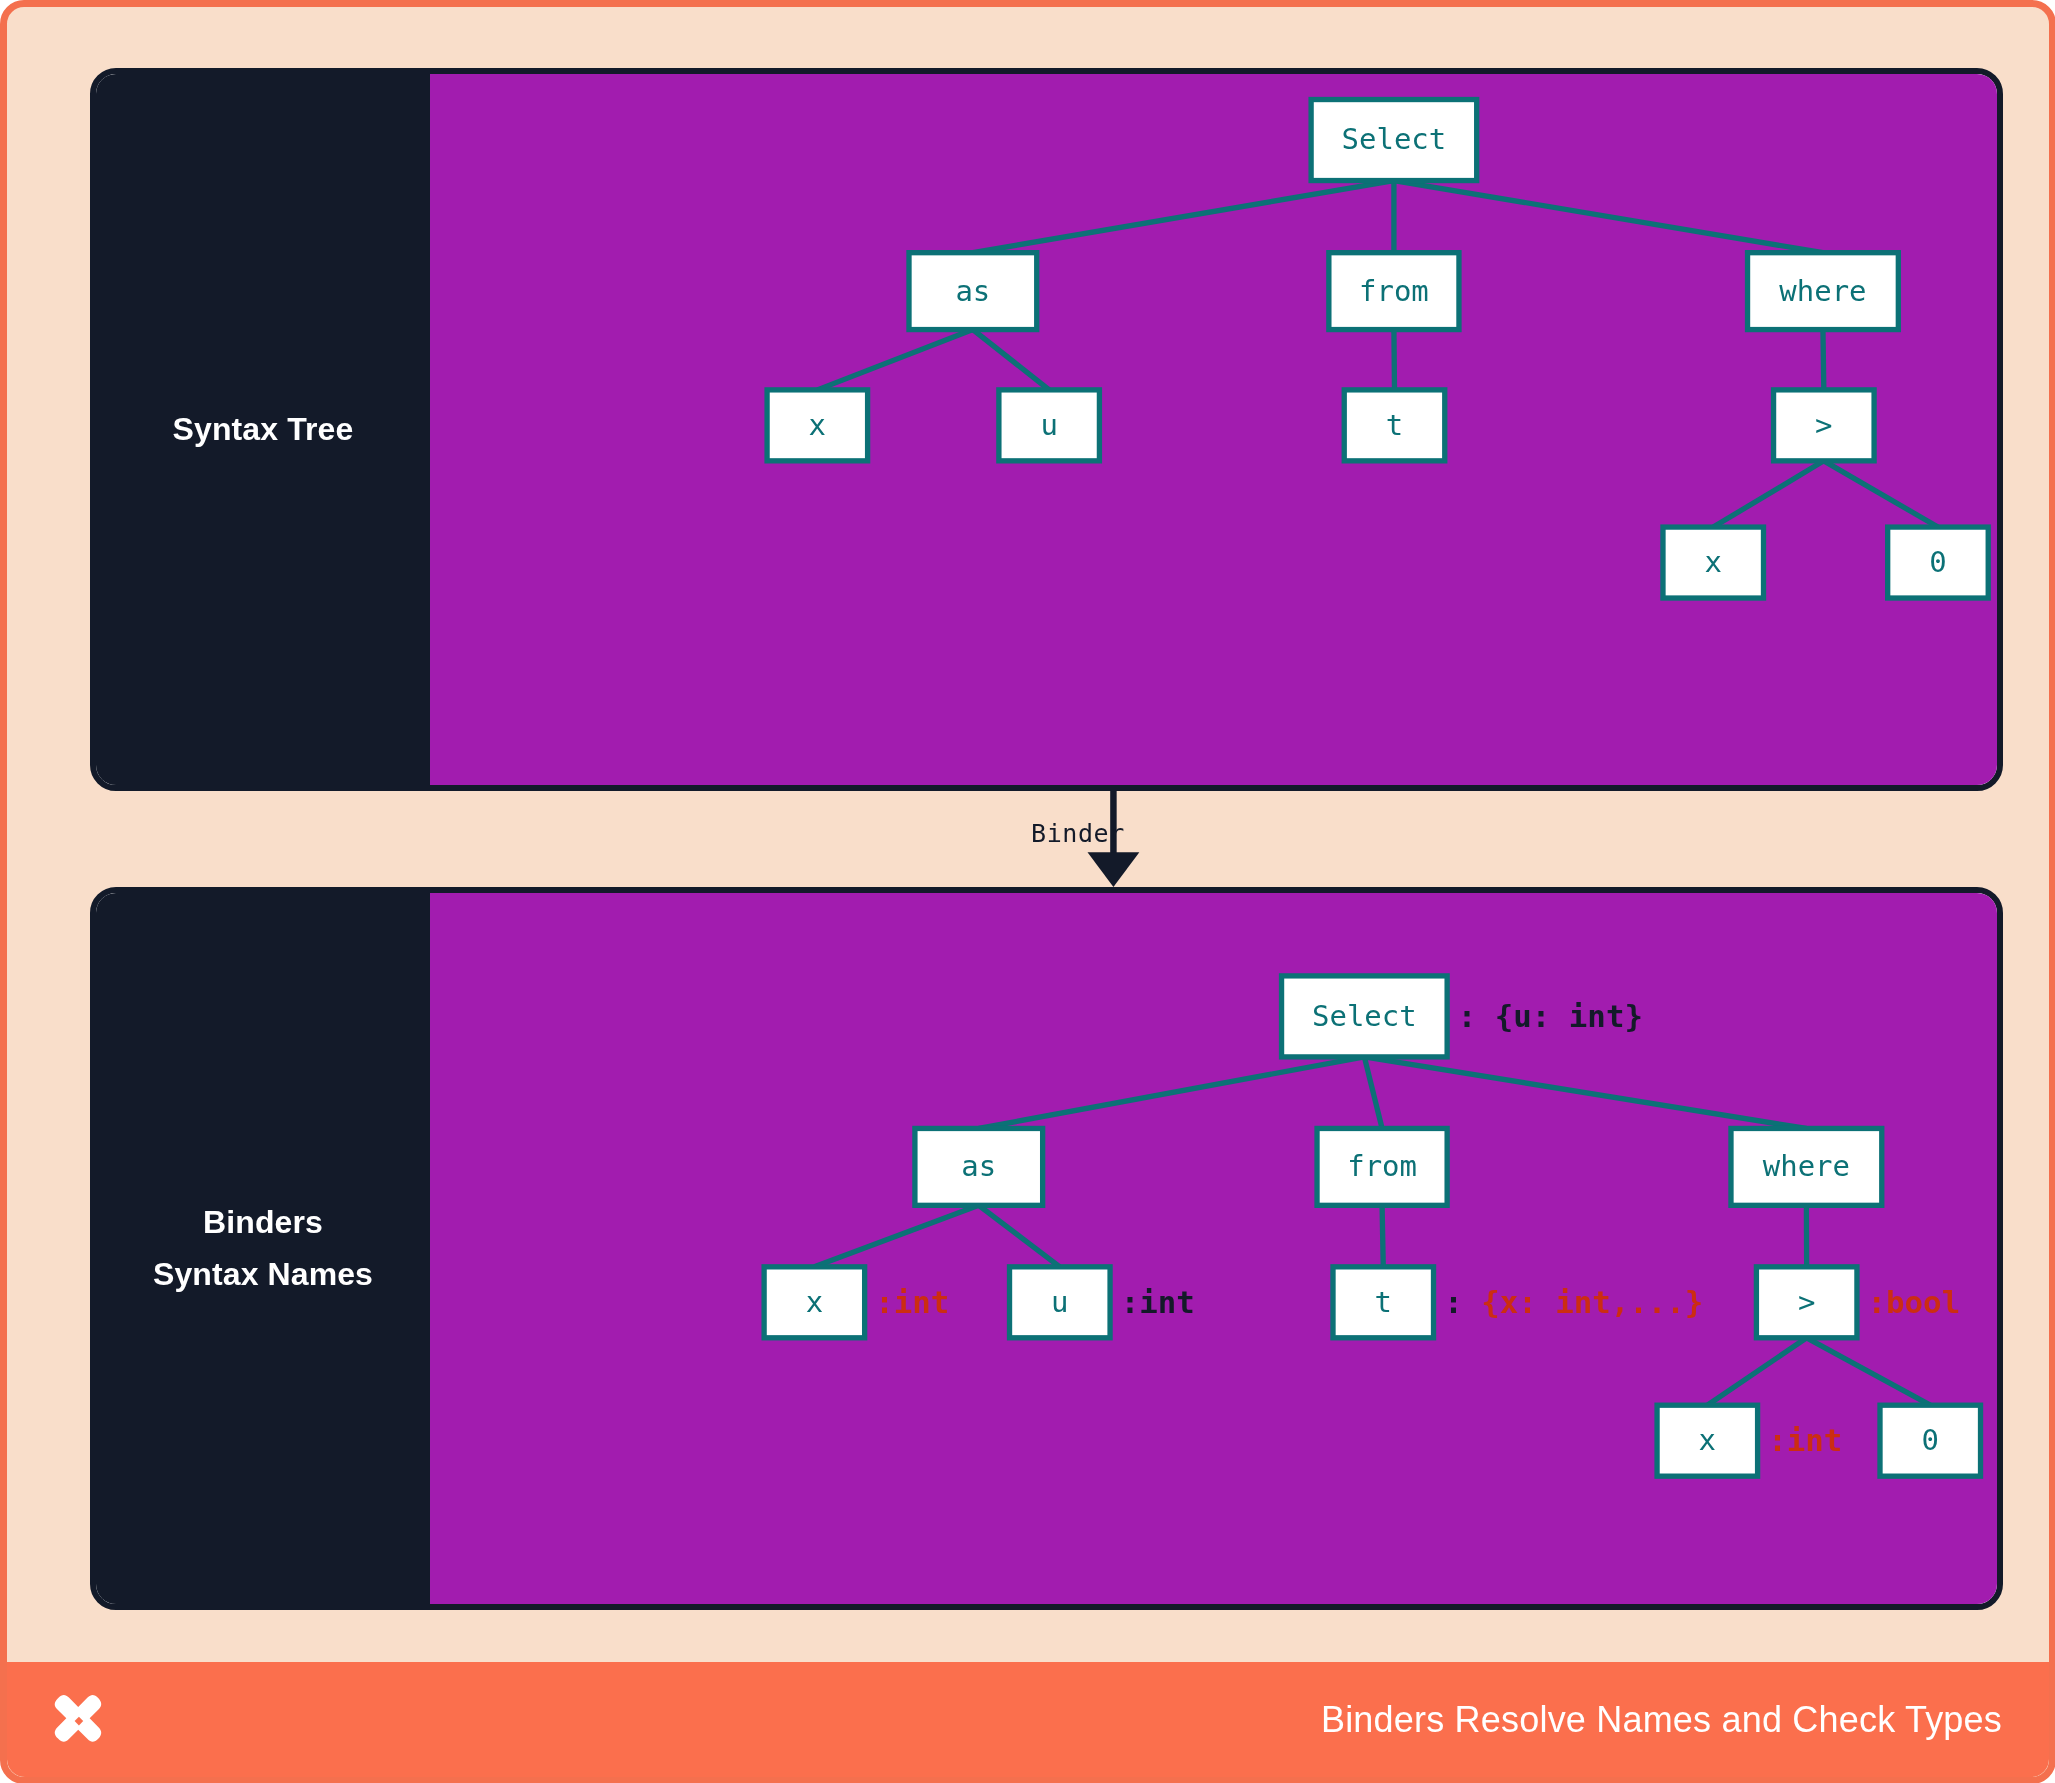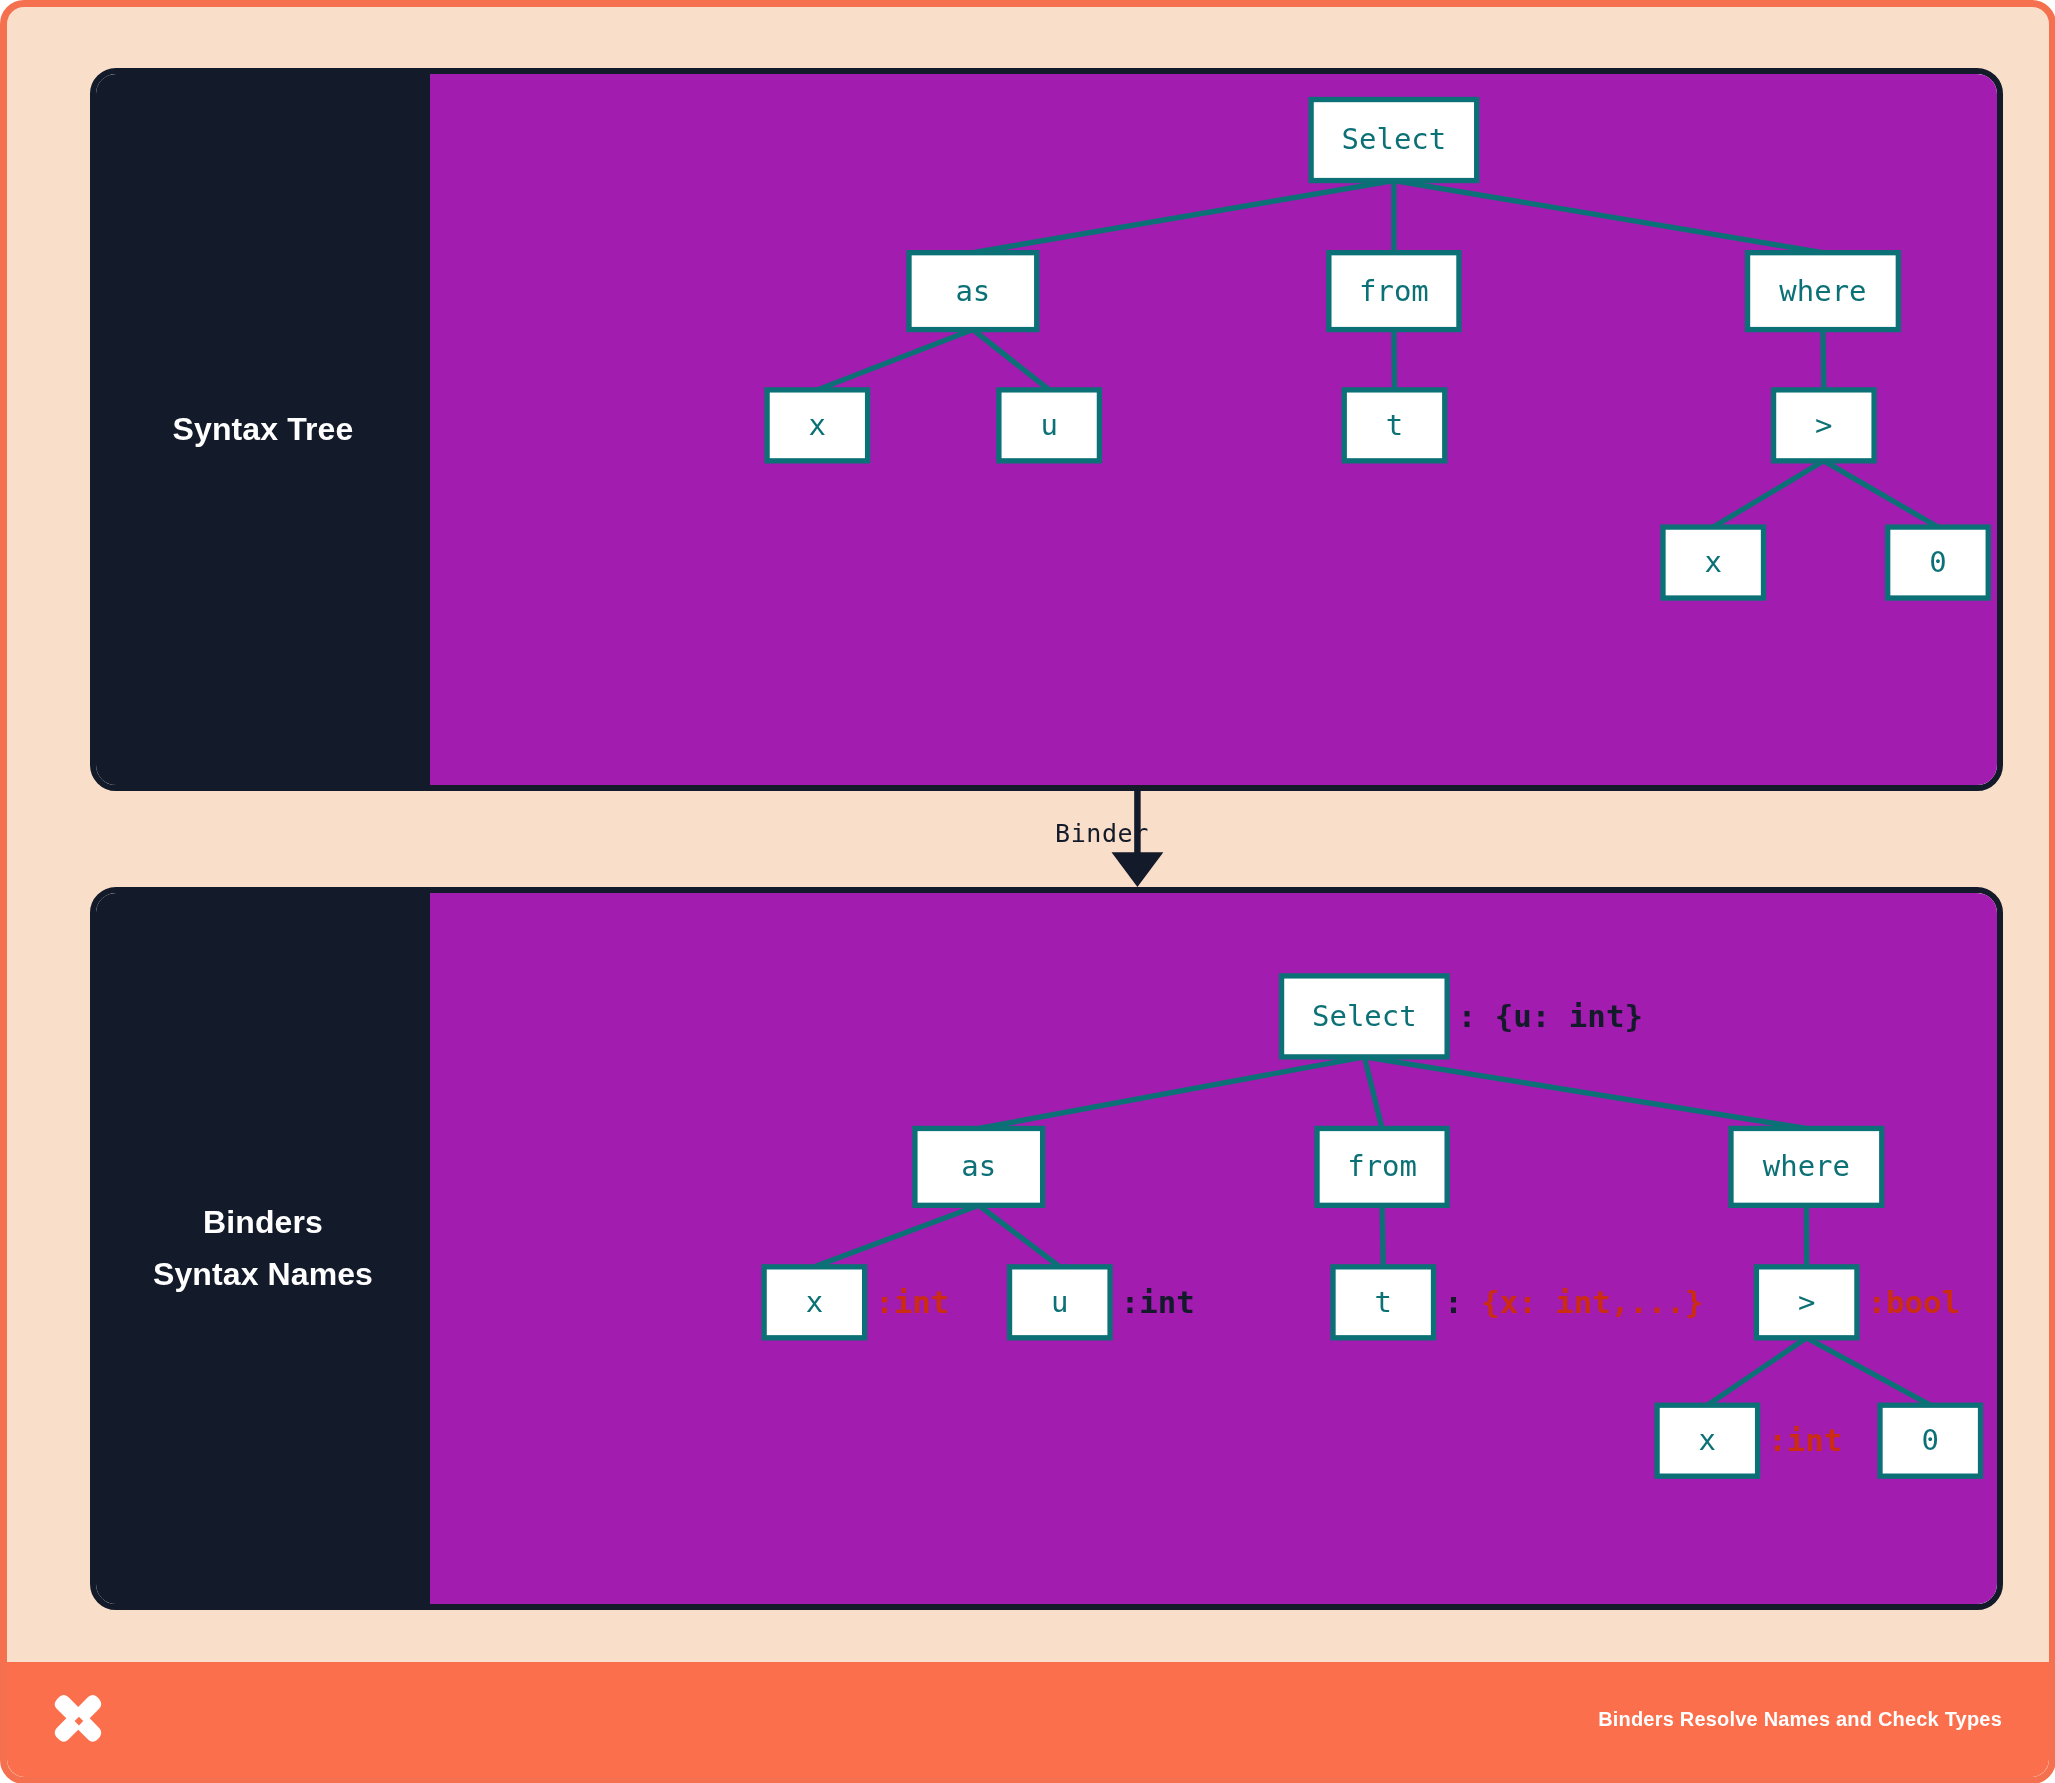--- a/index.html
+++ b/index.html
@@ -56,21 +56,21 @@
   .card-body {
     position: relative;
     flex: 1 1 auto;
     background: #a21caf;
   }
   .tree-svg { position: absolute; left: 0; top: 0; }
 
   
   #binder-band {
     position: absolute;
-    left: 90px;
+    left: 66px;
     top: 784px;
     width: 1913px;
     height: 104px;
   }
   #binder-label {
     position: absolute;
     left: 958px;
     top: 28px;
     font-family: "DejaVu Sans Mono", monospace;
     font-size: 25px;
@@ -89,22 +89,22 @@
     display: flex;
     align-items: center;
     justify-content: space-between;
     box-sizing: border-box;
     padding: 0 47px 0 46px;
     border-bottom-left-radius: 18px;
     border-bottom-right-radius: 18px;
   }
   #footer-caption {
     color: #FFFFFF;
-    font-size: 20px;
-    font-weight: 700;
+    font-size: 36px;
+    font-weight: 400;
     letter-spacing: 0.2px;
     white-space: nowrap;
   }
   #brand-logo { width: 54px; height: 54px; display: block; }
 </style>
 </head>
 <body>
 
 <div id="poster">
 

